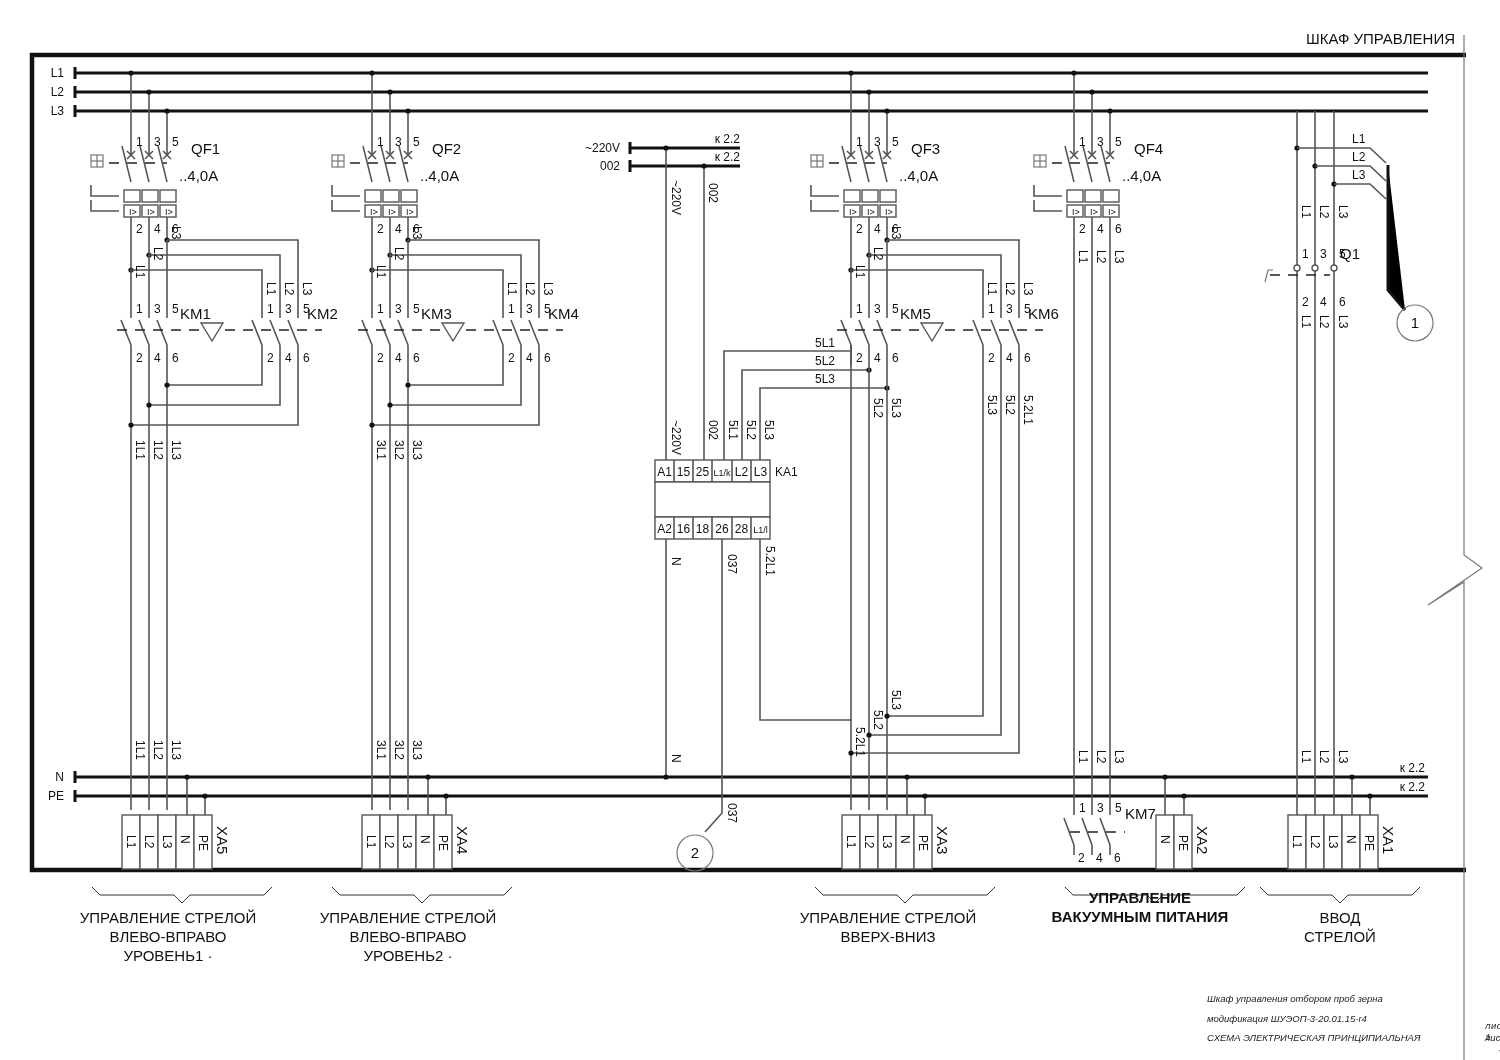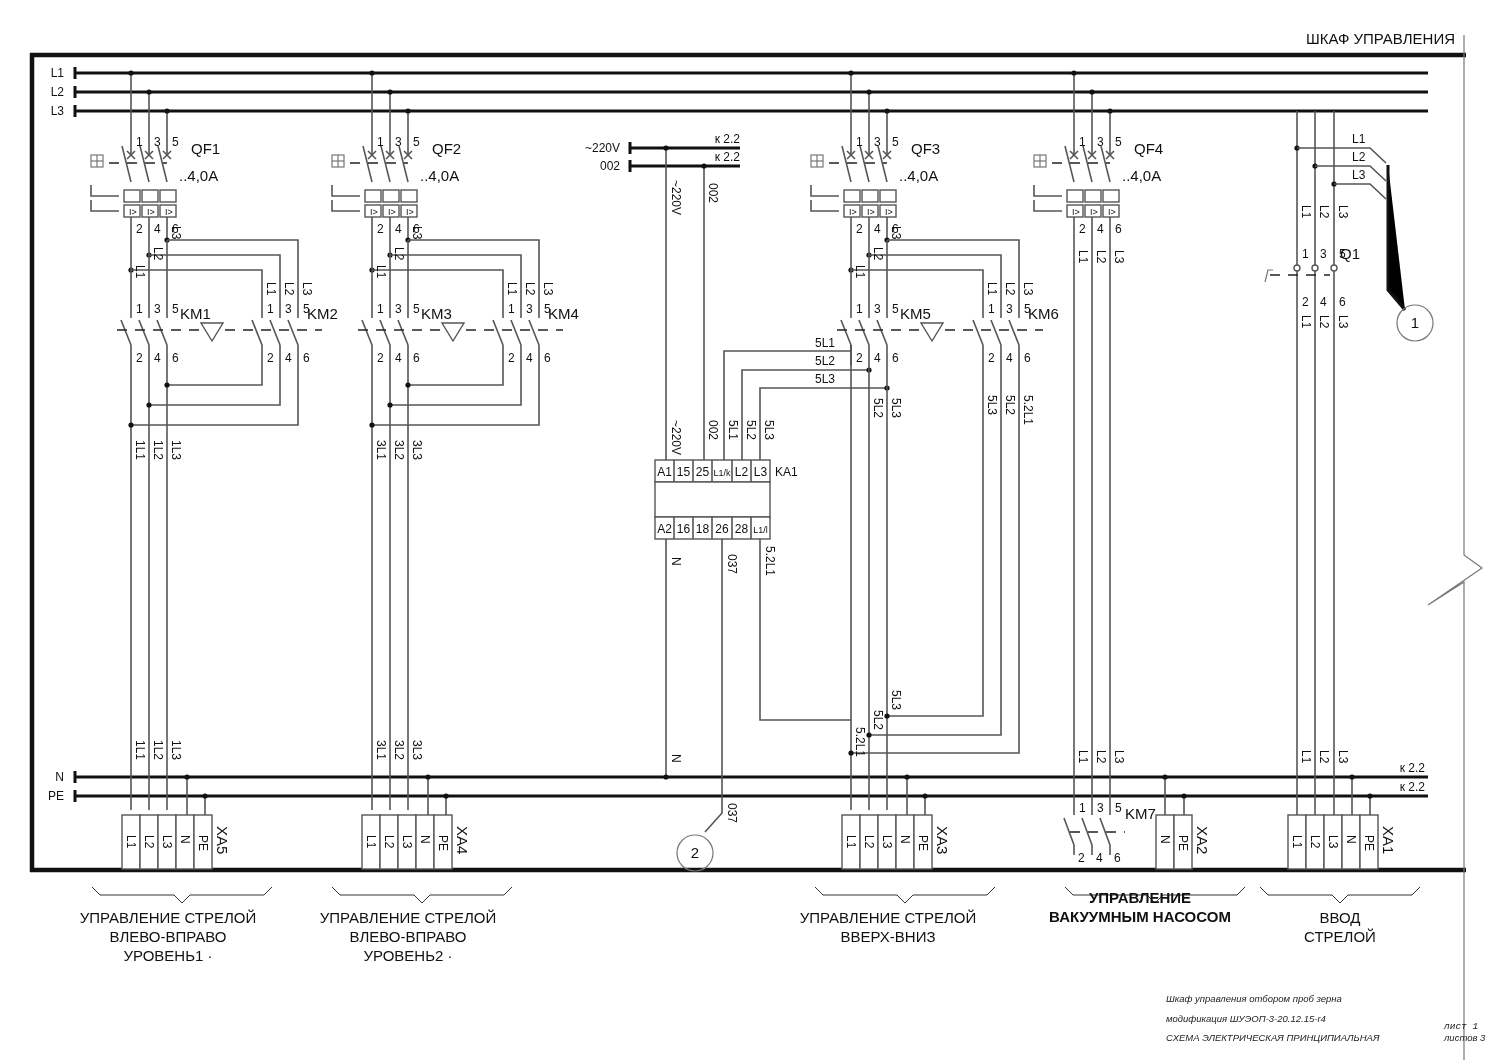--- a/index.html
+++ b/index.html
@@ -11,21 +11,21 @@
   .frame { stroke:#111; stroke-width:4.5; }
   .thin { stroke:#777; stroke-width:1.2; fill:none; }
   .box { stroke:#555; stroke-width:1.4; fill:#fff; }
   .dash { stroke:#222; stroke-width:1.6; stroke-dasharray:10 8; fill:none; }
   .dot { fill:#111; }
   .lbl { font-size:12px; }
   .lbl-s { font-size:9px; }
   .big { font-size:15px; }
   .bracket { stroke:#333; stroke-width:1; fill:none; }
   .caption { position:absolute; text-align:center; font-size:15px; line-height:19px; color:#111; }
-  .title-block { position:absolute; font-style:italic; font-size:9.5px; color:#222; }
+  .title-block { position:absolute; font-style:italic; font-size:9.5px; color:#222;margin-left:41px; }
 </style>
 </head>
 <body>
 
 <svg id="schem" width="1500" height="1060" viewBox="0 0 1500 1060" xmlns="http://www.w3.org/2000/svg">
 
   <line class="frame" x1="30" y1="55" x2="1466" y2="55"></line>
   <line class="frame" x1="30" y1="870" x2="1466" y2="870"></line>
   <line class="frame" x1="32" y1="53" x2="32" y2="872"></line>
   <polyline class="thin" points="1464,35 1464,555 1482,568 1428,605 1464,582 1464,1060"></polyline>
@@ -608,24 +608,24 @@
   <div>УПРАВЛЕНИЕ СТРЕЛОЙ</div>
   <div>ВЛЕВО-ВПРАВО</div>
   <div>УРОВЕНЬ2 ·</div>
 </div>
 <div class="caption" style="left:788px;top:908px;width:200px;">
   <div>УПРАВЛЕНИЕ СТРЕЛОЙ</div>
   <div>ВВЕРХ-ВНИЗ</div>
 </div>
 <div class="caption" style="left:1040px;top:888px;width:200px;font-weight:bold;">
   <div>УПРАВЛЕНИЕ</div>
-  <div>ВАКУУМНЫМ НАСОСОМ</div>
+  <div>ВАКУУМНЫМ ПИТАНИЯ</div>
 </div>
 <div class="caption" style="left:1265px;top:908px;width:150px;">
   <div>ВВОД</div>
   <div>СТРЕЛОЙ</div>
 </div>
 
 <div class="title-block" style="left:1166px;top:993px;">Шкаф управления отбором проб зерна</div>
-<div class="title-block" style="left:1166px;top:1013px;">модификация ШУЭОП-3-20.12.15-r4</div>
+<div class="title-block" style="left:1166px;top:1013px;">модификация ШУЭОП-3-20.01.15-r4</div>
 <div class="title-block" style="left:1166px;top:1032px;font-style:italic;">СХЕМА ЭЛЕКТРИЧЕСКАЯ ПРИНЦИПИАЛЬНАЯ</div>
 <div class="title-block" style="left:1444px;top:1021px;font-family:Liberation Mono, monospace;">лист 1</div>
 <div class="title-block" style="left:1444px;top:1032px;text-align:center;">листов 3</div>
 
 </body></html>

